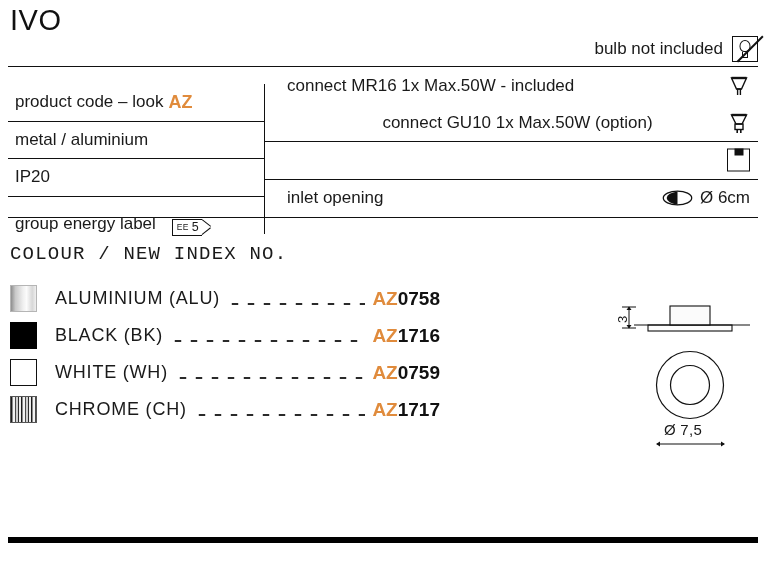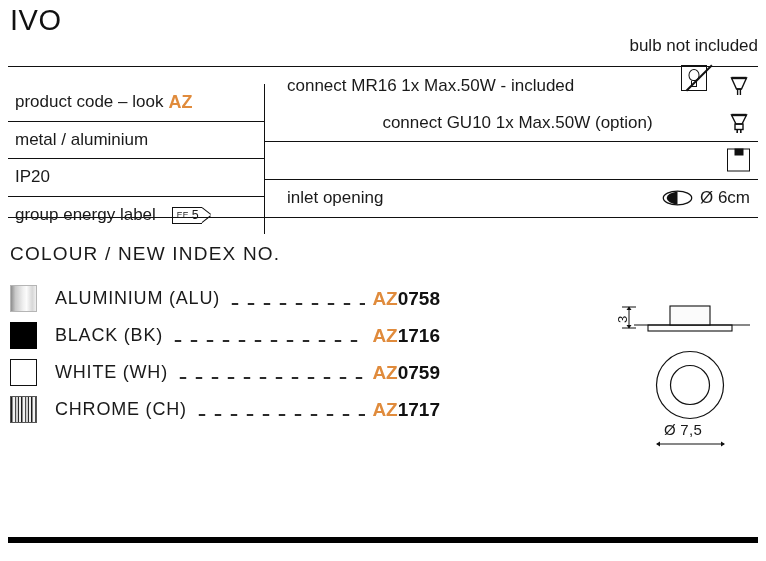--- a/index.html
+++ b/index.html
@@ -35,21 +35,20 @@
   }
 
   
   .bulb-row {
     position: absolute;
     right: 8px;
     top: 36px;
     display: flex;
     align-items: center;
     gap: 9px;
-    flex-direction: column;
   }
   .bulb-row .label {
     font-size: 17px;
     color: #1a1a1a;
     font-weight: 400;
   }
   .icon-nobulb {
     width: 26px;
     height: 26px;
     border: 1.5px solid #111;
@@ -117,21 +116,21 @@
   }
   .lrow {
     height: 37.5px;
     display: flex;
     align-items: center;
     padding-left: 7px;
     box-sizing: border-box;
     font-size: 17px;
     border-bottom: 1.2px solid #111;
   }
-  .lrow:last-child { border-bottom: none; }
+  .lrow:last-child { border-bottom: none; align-items: flex-end; }
   .lrow .orange {
     color: #e08b3c;
     font-weight: bold;
     margin-left: 5px;
     font-size: 18px;
   }
 
   .rrow {
     height: 37.5px;
     display: flex;
@@ -240,20 +239,21 @@
 
   
   .colour-head {
     position: absolute;
     left: 10px;
     top: 243px;
     font-size: 19px;
     font-weight: 400;
     letter-spacing: 1.2px;
     color: #1a1a1a;
+    font-family: Liberation Mono, monospace;
   }
   .colour-list {
     position: absolute;
     left: 10px;
     top: 280px;
     width: 430px;
   }
   .crow {
     height: 37px;
     display: flex;

